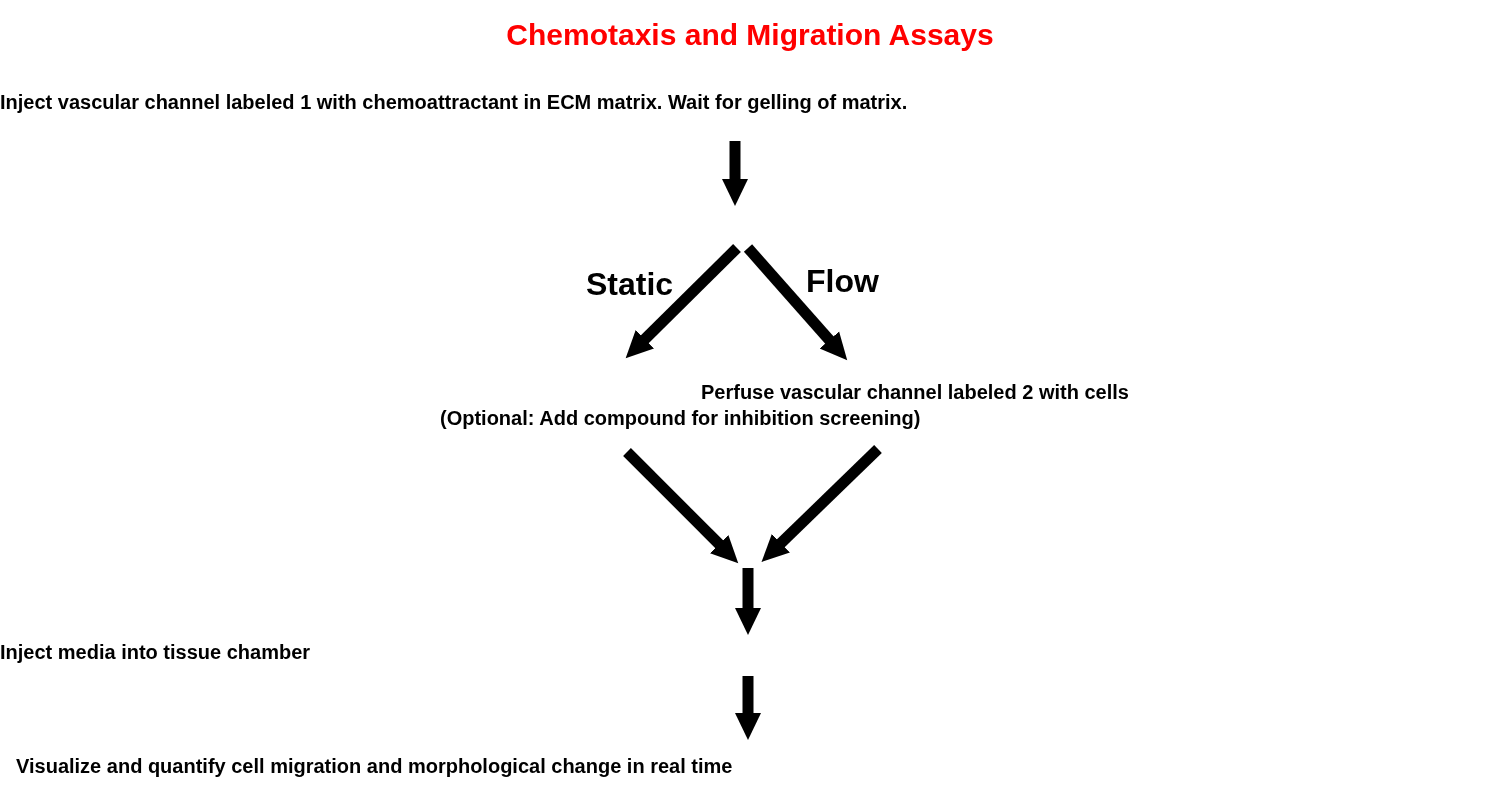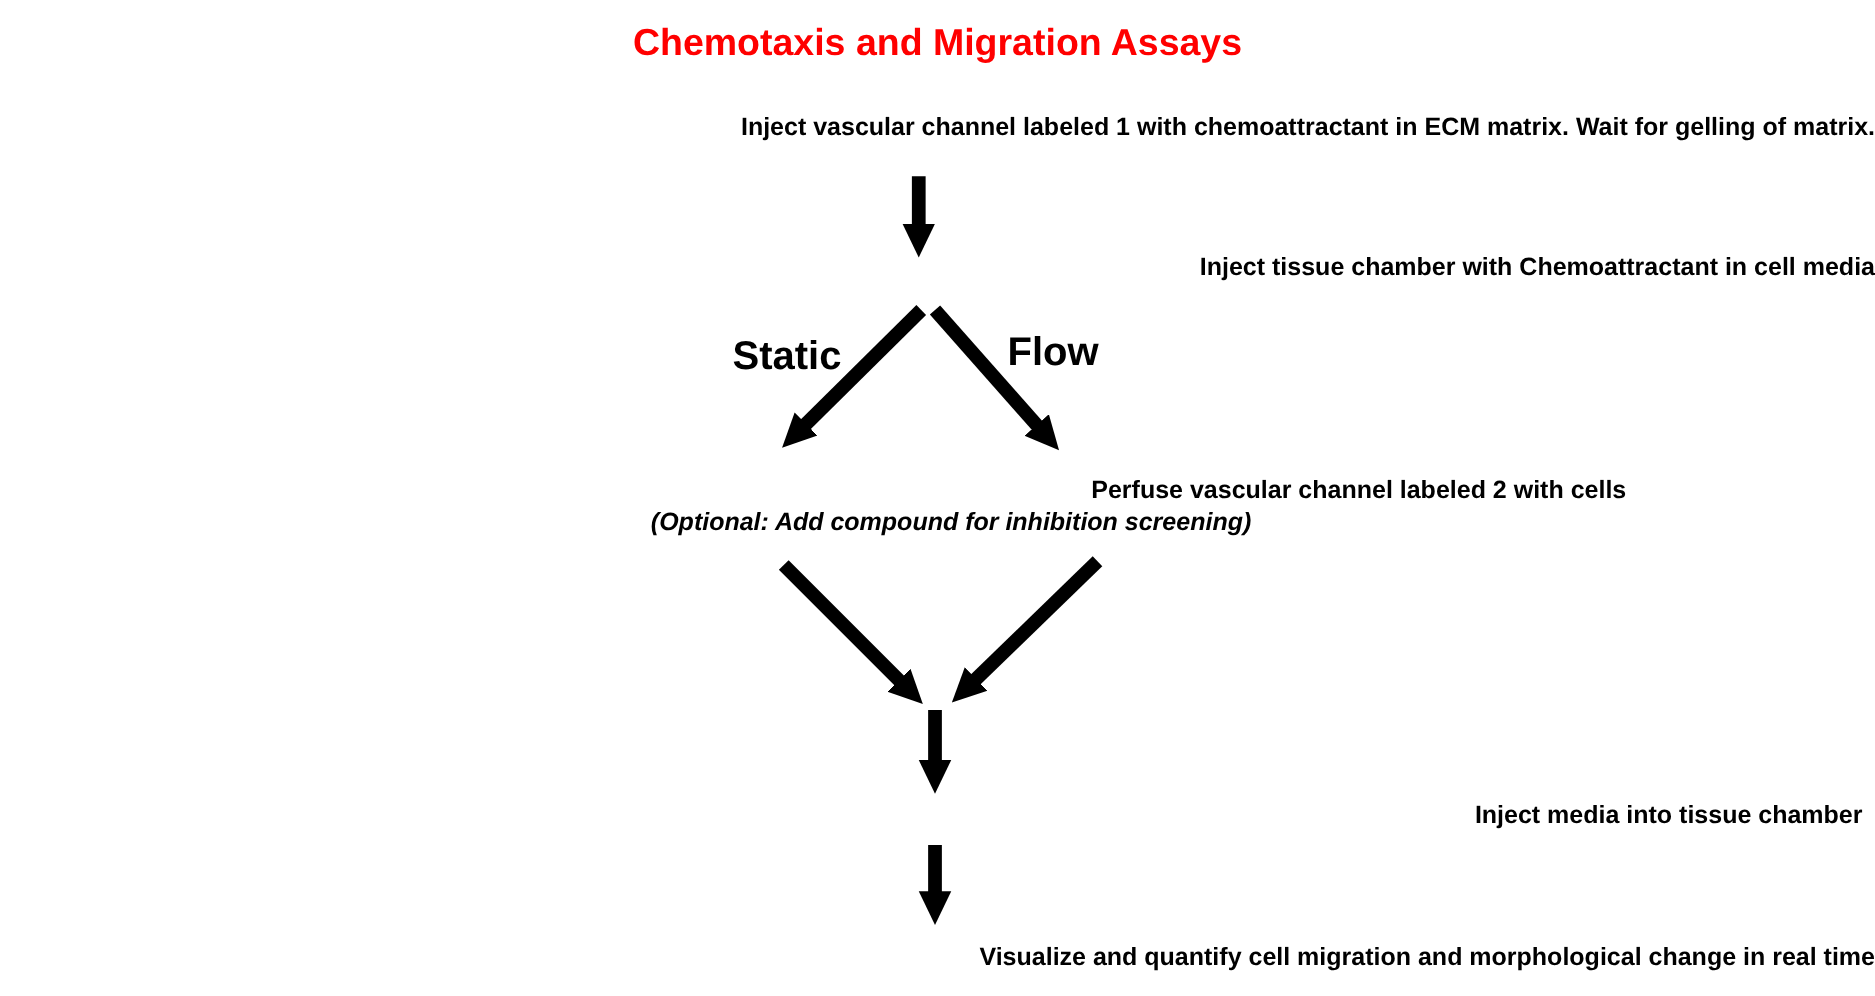--- a/index.html
+++ b/index.html
@@ -38,28 +38,28 @@
     width: 100%;
     text-align: center;
     font-size: 30px;
     font-weight: bold;
     color: var(--title, #ff0000);
   }
   .step {
     position: absolute;
     font-size: 20px;
     font-weight: bold;
-    text-align: right;
+    text-align: left;
     line-height: 1.25;
     color: var(--text, #000000);
   }
   .step1  { top: 90px;  left: 0;     width: 100%; }
   .step2  { top: 202px; left: 0;     width: 100%; }
   .left-step  { top: 376px; left: 132px; width: 600px; }
-  .optional   { top: 406px; left: 401px; width: 600px; font-style: italic; }
+  .optional   { top: 406px; left: 440px; width: 600px; }
   .right-step { top: 380px; left: 701px; width: 600px; }
   .merge-step { top: 640px; left: 0;  width: 1490px; }
   .final-step { top: 754px; left: 0;  width: 1484px; margin-left: 16px; }
   .branch-label {
     position: absolute;
     font-size: 32px;
     font-weight: 700;
     color: var(--text, #000000);
   }
   .static-label { top: 266px; left: 586px; }
@@ -82,21 +82,20 @@
     <line x1="627" y1="452" x2="722" y2="547" marker-end="url(#ah)"></line>
     <line x1="878" y1="449" x2="778" y2="546" marker-end="url(#ah)"></line>
     <line x1="748" y1="568" x2="748" y2="612" marker-end="url(#ah)"></line>
     <line x1="748" y1="676" x2="748" y2="717" marker-end="url(#ah)"></line>
   </svg>
 
   <div class="title">Chemotaxis and Migration Assays</div>
 
   <div class="step step1">Inject vascular channel labeled 1 with chemoattractant in ECM matrix. Wait for gelling of matrix.</div>
 
-  <div class="step step2">Inject tissue chamber with Chemoattractant in cell media</div>
 
   <div class="branch-label static-label">Static</div>
 
   <div class="branch-label flow-label">Flow</div>
 
 
   <div class="step optional">(Optional: Add compound for inhibition screening)</div>
 
   <div class="step right-step">Perfuse vascular channel labeled 2 with cells</div>
 

